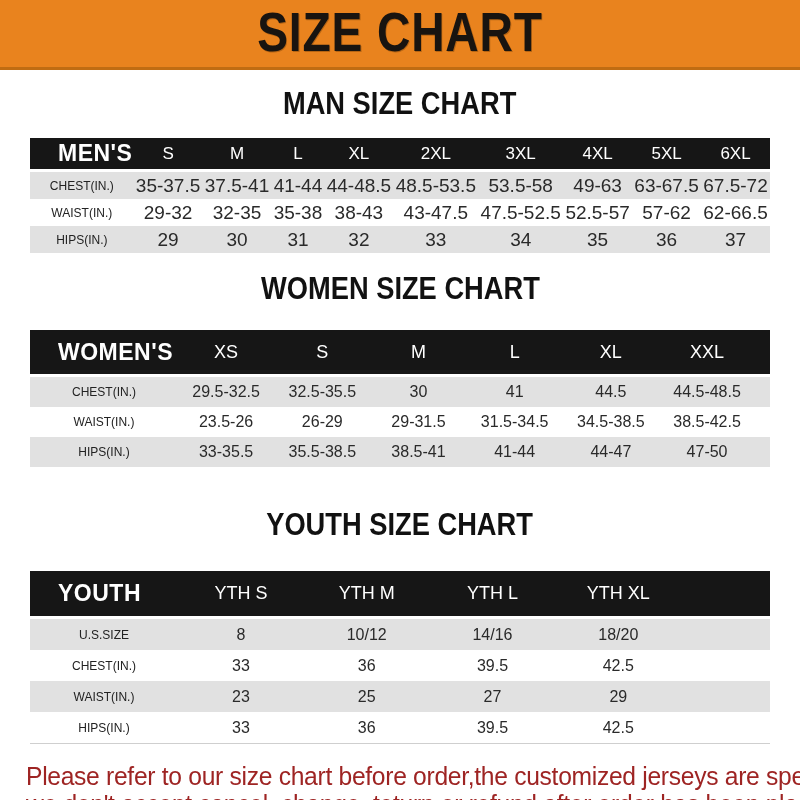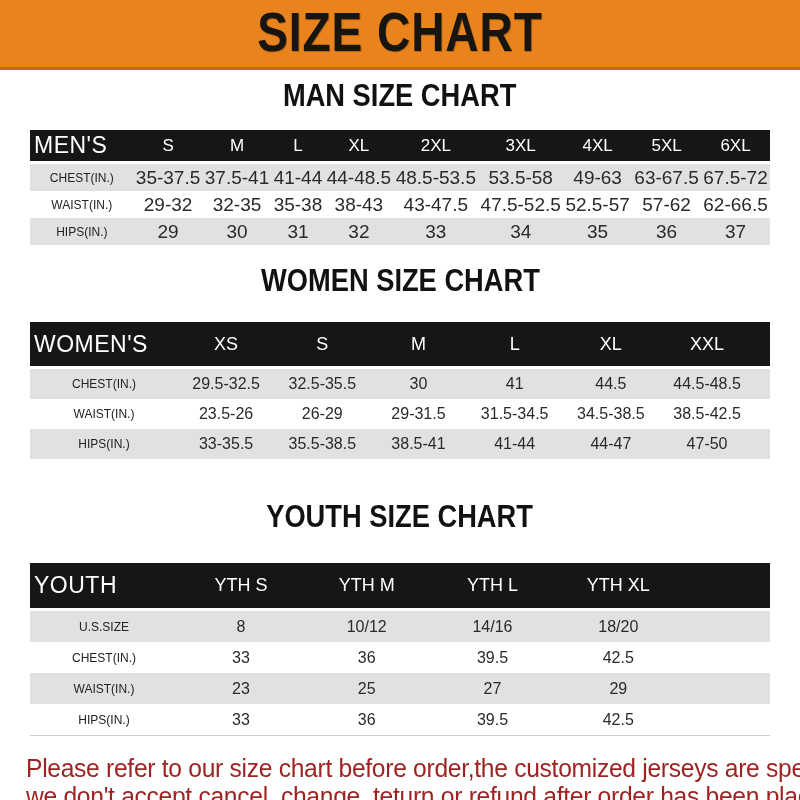--- a/index.html
+++ b/index.html
@@ -34,21 +34,21 @@
     white-space: nowrap;
     text-shadow: 1px 1px 0 rgba(90,45,0,0.35);
   }
 
   
   .section-title {
     text-align: center;
     font-size: 31px;
     font-weight: bold;
     color: #111111;
-    margin: 8px;
+    margin: 16px;
     white-space: nowrap;
   }
   .section-title > span {
     display: inline-block;
     transform: scaleX(0.88);
   }
   .title-women { margin-top: 18px; }
   .title-youth { margin-top: 40px; }
 
   
@@ -69,22 +69,22 @@
     text-align: center;
     border-bottom: 3px solid #ffffff;
     padding: 0;
   }
   .men   thead th { height: 31px; font-size: 17px; }
   .women thead th { height: 44px; font-size: 18px; }
   .youth thead th { height: 45px; font-size: 18px; }
 
   thead th.corner {
     text-align: left;
-    padding-left: 4px;
-    font-weight: normal;
+    padding-left: 28px;
+    font-weight: bold;
     font-size: 23px;
     letter-spacing: 0.5px;
     white-space: nowrap;
   }
 
   tbody td {
     text-align: center;
     color: #2a2a2a;
     font-size: 16px;
     padding: 0 2px;

